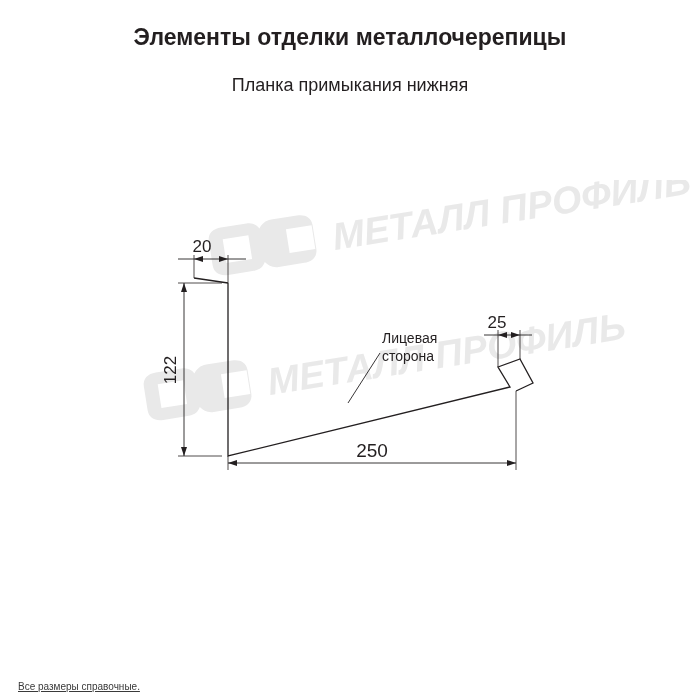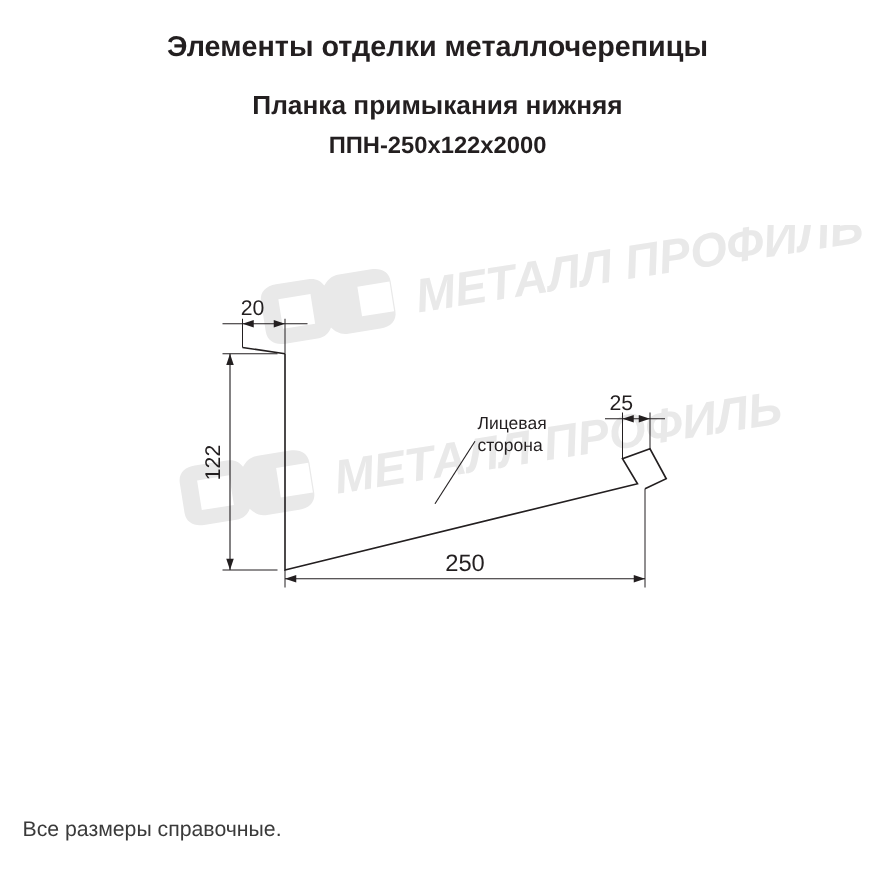--- a/index.html
+++ b/index.html
@@ -27,22 +27,22 @@
     width: 700px;
     text-align: center;
   }
   .title-main {
     font-size: 23px;
     font-weight: bold;
     letter-spacing: 0px;
     line-height: 30px;
   }
   .title-sub {
-    font-size: 21px;
-    font-weight: bold;
+    font-size: 18px;
+    font-weight: normal;
     line-height: 26px;
     margin-top: 20px;
   }
   .title-code {
     font-size: 19px;
     font-weight: bold;
     line-height: 26px;
     margin-top: 6px;
   }
   .drawing {
@@ -56,40 +56,40 @@
     position: absolute;
     top: 180px;
     left: 0;
     width: 700px;
     height: 340px;
     pointer-events: none;
   }
   .footer {
     position: absolute;
     left: 18px;
-    bottom: 28px;
-    font-size: 17px;
+    bottom: 5px;
+    font-size: 10px;
     line-height: 17px;
     color: #3a3a3a;
+    text-decoration: underline;
   }
   .footer div {
     white-space: nowrap;
   }
   svg { display: block; }
   text { font-family: "Liberation Sans", sans-serif; }
 </style>
 </head>
 <body>
 
 <div class="page">
 
   <div class="title-block">
     <div class="title-main">Элементы отделки металлочерепицы</div>
     <div class="title-sub">Планка примыкания нижняя</div>
-    <div class="title-code">ППН-250х122х2000</div>
   </div>
 
   <div class="watermarks">
     <svg width="700" height="340" viewBox="0 0 700 340">
       <g fill="#e9e9e9">
         <g transform="translate(205,50) rotate(-9)">
           <path d="M0 14 q0 -14 14 -14 h22 q8 0 12 6 q4 -6 12 -6 h22 q14 0 14 14 v22 q0 14 -14 14 h-22 q-8 0 -12 -6 q-4 6 -12 6 h-22 q-14 0 -14 -14 z
                    M14 14 v22 h22 v-22 z M72 14 v22 h22 v-22 z" opacity="0"></path>
           <path d="M2 12 c0 -8 6 -12 14 -12 h26 c6 0 10 3 12 7 c3 -4 7 -7 13 -7 h26 c8 0 14 4 14 12 v24 c0 8 -6 12 -14 12 h-26 c-6 0 -10 -3 -13 -7 c-2 4 -6 7 -12 7 h-26 c-8 0 -14 -4 -14 -12 z
                    M16 12 v24 h26 v-24 z M80 12 v24 h26 v-24 z"></path>

